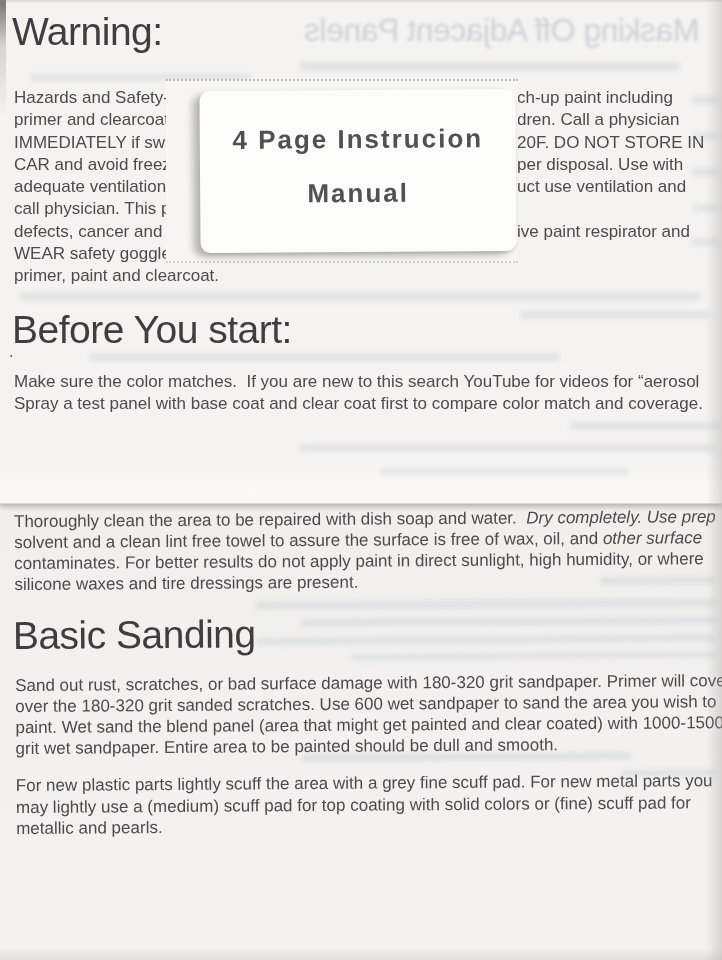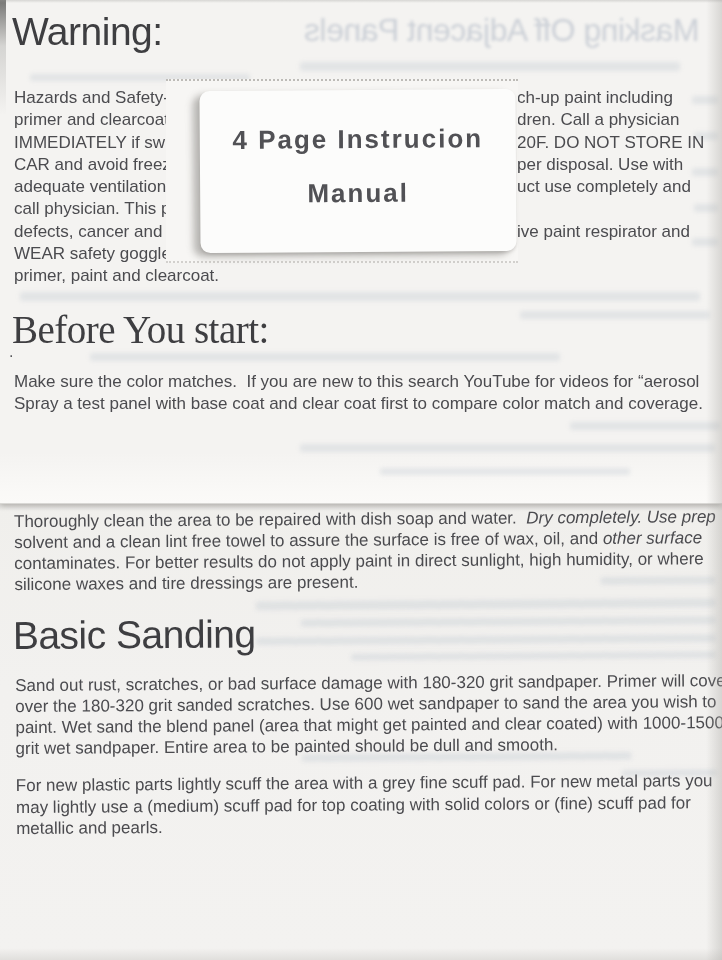--- a/index.html
+++ b/index.html
@@ -129,21 +129,21 @@
         <div class="pair-row">
           <span class="lft">IMMEDIATELY if swallow</span>
           <span class="rgt">20F. DO NOT STORE IN</span>
         </div>
         <div class="pair-row">
           <span class="lft">CAR and avoid freezing.</span>
           <span class="rgt">per disposal. Use with</span>
         </div>
         <div class="pair-row">
           <span class="lft">adequate ventilation. If </span>
-          <span class="rgt">uct use completely and</span>
+          <span class="rgt">uct use ventilation and</span>
         </div>
         <div class="pair-row">
           <span class="lft">call physician. This produ</span>
         </div>
         <div class="pair-row">
           <span class="lft">defects, cancer and othe</span>
           <span class="rgt">ive paint respirator and</span>
         </div>
         <div class="pair-row">
           <span class="lft">WEAR safety goggles wh</span>
@@ -153,21 +153,21 @@
           <span class="rgt"></span>
         </div>
       </div>
 
     <div class="label-liner"></div>
     <div class="sticker">
       <div class="s1">4 Page Instrucion</div>
       <div class="s2">Manual</div>
     </div>
 
-    <div class="h1" style="top:310px;font-family:Liberation Serif, serif;">Before You start:</div>
+    <div class="h1" style="top:310px;">Before You start:</div>
     <div class="stray">.</div>
     <div class="para lh22" style="left:14px;top:371px;width:708px;">
         <div class="tline"><span>Make sure the color matches.  If you are new to this search YouTube for videos for “aerosol</span></div>
         <div class="tline"><span>Spray a test panel with base coat and clear coat first to compare color match and coverage.</span></div>
       </div>
 
   </div>
 
   <div class="sheet-bottom">
     <div class="seam-shadow"></div>

